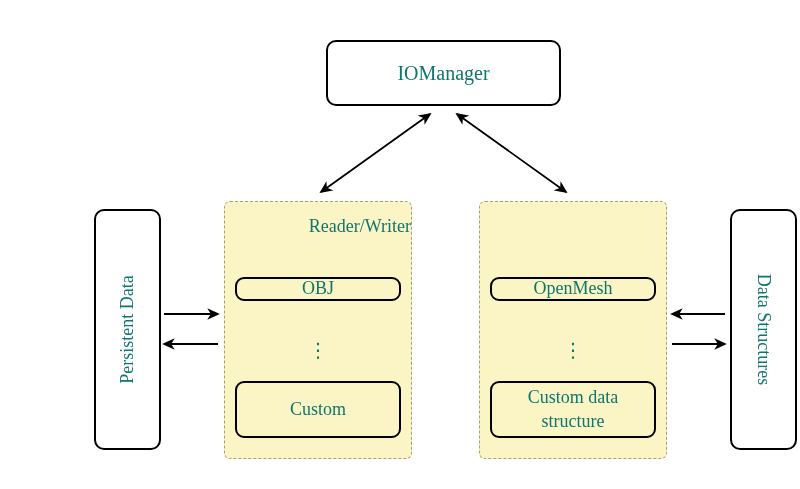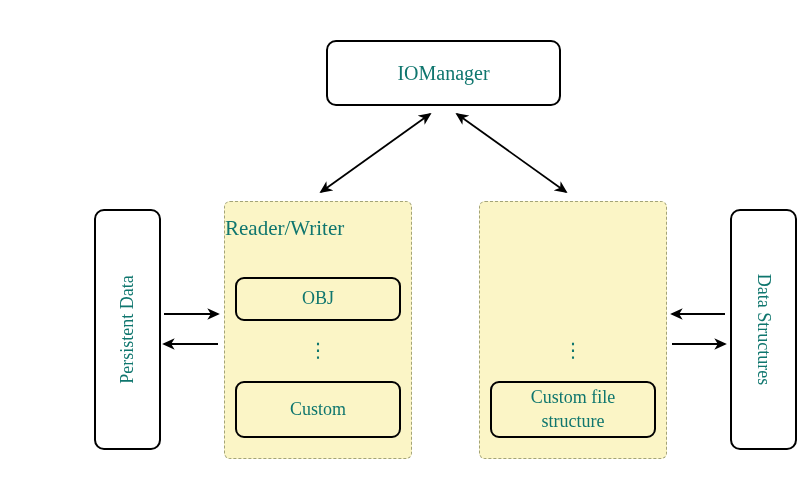--- a/index.html
+++ b/index.html
@@ -32,39 +32,39 @@
     height: 258px;
     background: var(--group-fill, #fbf5c6);
     border: 1.5px dashed var(--group-border, #a3a378);
     border-radius: 6px;
   }
   .group.left  { left: 176px; }
   .group.right { left: 431px; }
   .group-title {
     position: absolute;
     top: 14px; left: 0; width: 100%;
-    text-align: left;
-    font-size: 21px;
+    text-align: right;
+    font-size: 18px;
   }
   .node {
     position: absolute;
     left: 10px; right: 10px;
     box-sizing: border-box;
     border: 2px solid var(--node-border, #000);
     border-radius: 9px;
     background: var(--group-fill, #fbf5c6);
     display: flex;
     flex-direction: column;
     align-items: center;
     justify-content: center;
     font-size: 18px;
     text-align: center;
     line-height: 1.3;
   }
-  .node.top    { top: 75px;  height: 44px; }
+  .node.top    { top: 75px;  height: 24px; }
   .node.bottom { top: 179px; height: 57px; }
   .dots {
     position: absolute;
     top: 126px; left: 0; width: 100%;
     height: 44px; line-height: 44px;
     text-align: center;
     font-size: 20px;
   }
   .side {
     position: absolute;
@@ -116,20 +116,24 @@
       <div>OBJ</div>
       <div></div>
     </div>
     <div class="dots">⋮</div>
     <div class="node bottom">
       <div>Custom</div>
     </div>
   </div>
 
   <div class="group right">
+    <div class="node top">
+      <div>OpenMesh</div>
+      <div></div>
+    </div>
     <div class="dots">⋮</div>
     <div class="node bottom">
-      <div>Custom file</div>
+      <div>Custom data</div>
       <div>structure</div>
     </div>
   </div>
 
 </div>
 
 </body></html>

